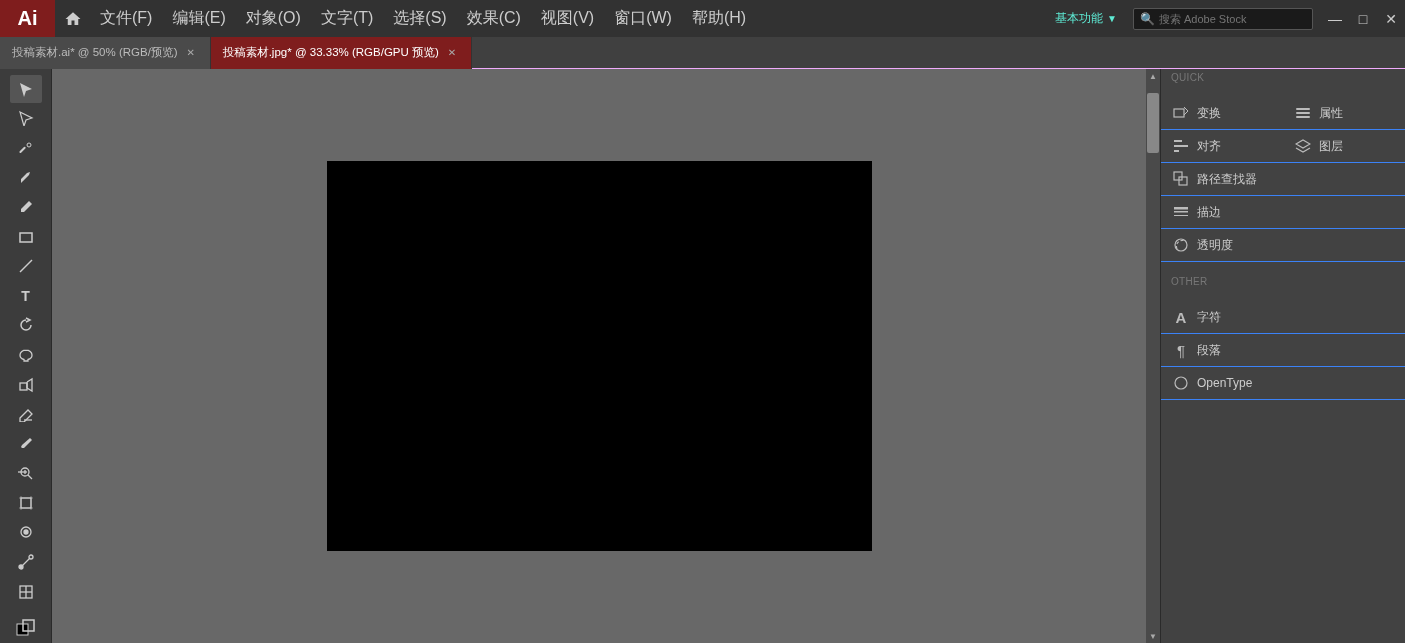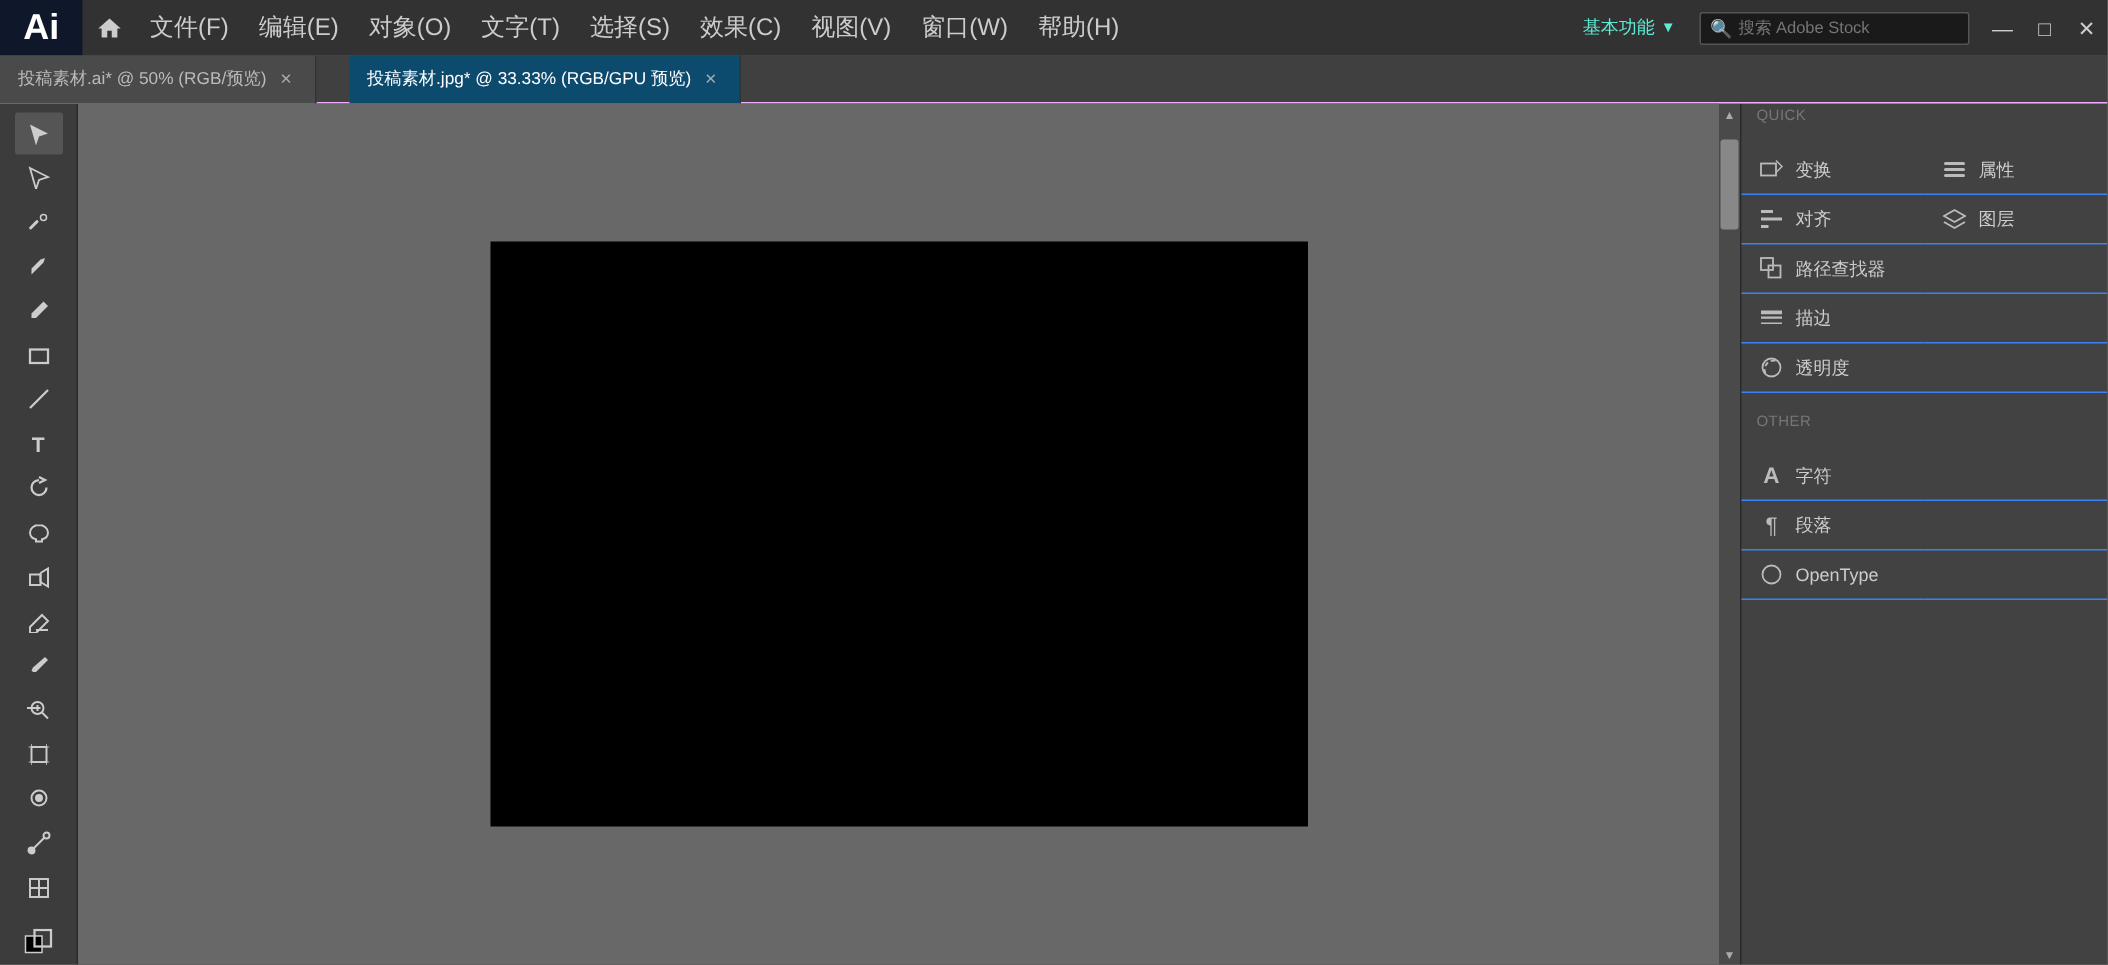--- a/index.html
+++ b/index.html
@@ -11,25 +11,25 @@
       height: 37px;
       background: #323232;
       display: flex;
       align-items: center;
       color: #ccc;
       position: relative;
     }
     #ai-logo {
       width: 55px;
       height: 37px;
-      background: #0f172a;
-      display: flex;
-      align-items: center;
-      justify-content: center;
-      font-size: 24px;
+      background: #7f1d1d;
+      display: flex;
+      align-items: center;
+      justify-content: center;
+      font-size: 20px;
       font-weight: bold;
       color: white;
       flex-shrink: 0;
     }
     #home-icon-wrap {
       width: 35px;
       height: 37px;
       display: flex;
       align-items: center;
       justify-content: center;
@@ -113,23 +113,22 @@
       align-items: center;
       gap: 6px;
       font-size: 11.5px;
       color: #bbb;
       cursor: pointer;
       border-right: 1px solid #333;
       background: #4a4a4a;
       white-space: nowrap;
     }
     .tab.active {
-      background: #0c4a6e;
+      background: #7f1d1d;
       color: #fff;
-      margin-left: 22px;
     }
     .tab-close {
       width: 14px;
       height: 14px;
       display: flex;
       align-items: center;
       justify-content: center;
       border-radius: 2px;
       font-size: 10px;
       color: #aaa;

